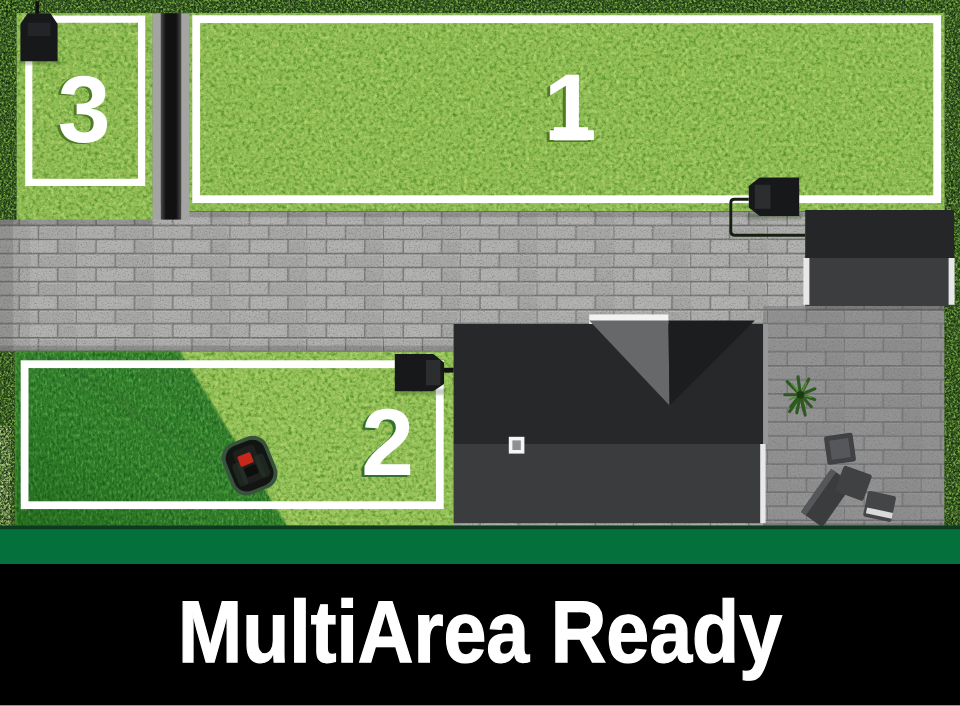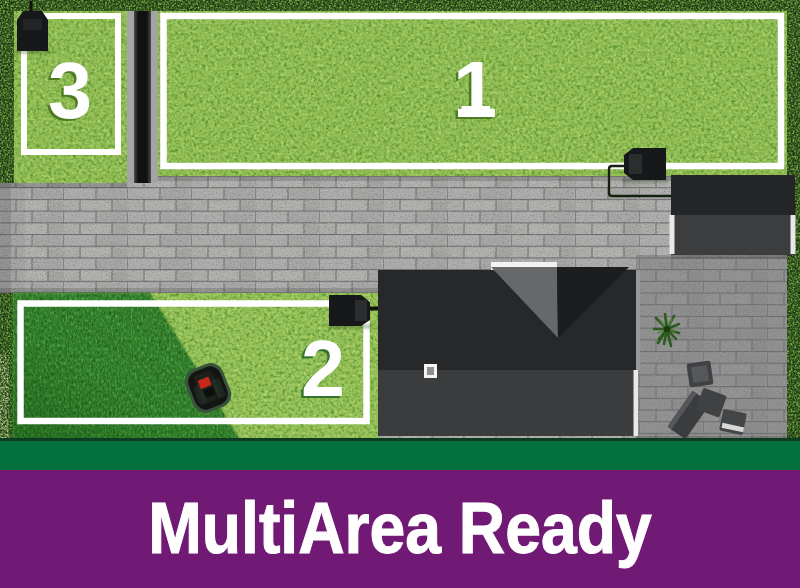--- a/index.html
+++ b/index.html
@@ -1,18 +1,18 @@
 <!DOCTYPE html>
 <html><head>
 <meta charset="utf-8">
 <style>
   html,body{margin:0;padding:0;}
   #stage{position:relative;width:800px;height:588px;overflow:hidden;background:#7d7d7d;font-family:"Liberation Sans",sans-serif;}
   #band{position:absolute;left:0;top:438px;width:800px;height:32px;background:#04713d;border-top:3px solid #0d3b22;box-sizing:border-box;}
-  #footer{position:absolute;left:0;top:470px;width:800px;height:118px;background:#701a75;}
+  #footer{position:absolute;left:0;top:470px;width:800px;height:118px;background:#000000;}
   #footer .t{position:absolute;left:0;top:16px;width:800px;text-align:center;color:#fff;font-weight:bold;font-size:73px;letter-spacing:0;-webkit-text-stroke:1.1px #fff;transform:scaleX(0.88);transform-origin:400px 0;}
 </style>
 </head>
 <body>
 <div id="stage">
 <svg width="800" height="440" viewBox="0 0 800 440">
   <defs>
 
     <filter id="grain" x="0" y="0" width="100%" height="100%" color-interpolation-filters="sRGB">
       <feTurbulence type="fractalNoise" baseFrequency="0.33" numOctaves="4" seed="7" stitchTiles="stitch"></feTurbulence>

